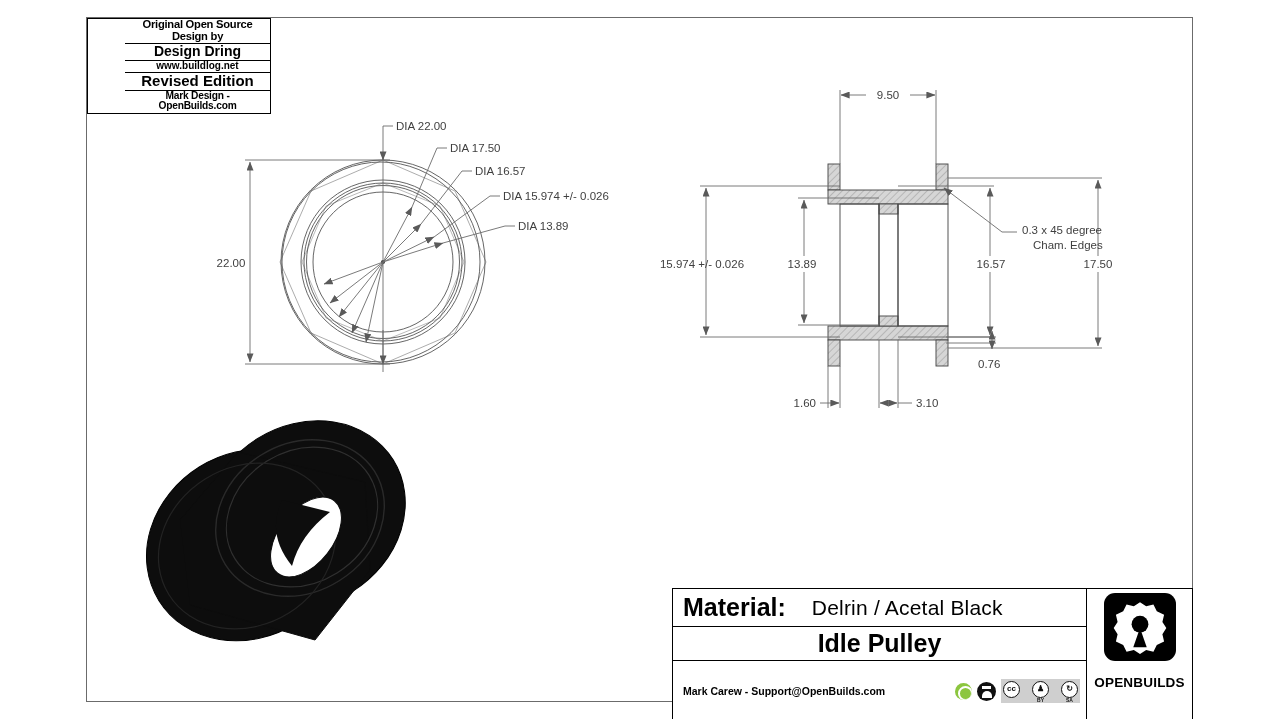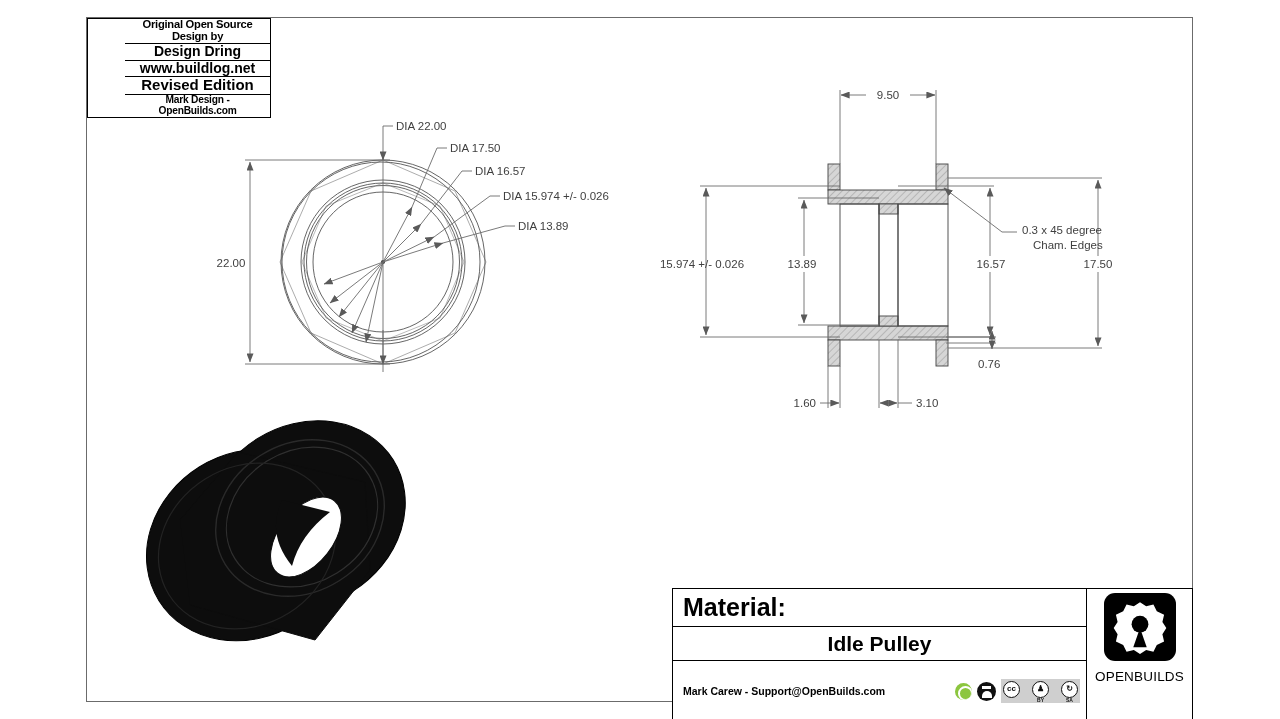--- a/index.html
+++ b/index.html
@@ -12,21 +12,21 @@
        border:1.4px solid #6b6b6b;box-sizing:border-box;background:transparent;}
 
   
   #credits{position:absolute;left:87px;top:18px;width:184px;
        border:1.6px solid #000;box-sizing:border-box;background:#fff;padding-left:37px;}
   #credits .row{border-bottom:1.4px solid #000;text-align:center;
        line-height:1.04;padding:0px 2px 1px 2px;font-weight:bold;color:#000;}
   #credits .row:last-child{border-bottom:none;}
   .c-r1{font-size:11.2px;letter-spacing:-0.25px;}
   .c-r2{font-size:14px;}
-  .c-r3{font-size:14px;}
+  .c-r3{font-size:10px;}
   .c-r4{font-size:15px;}
   .c-r5{font-size:10.2px;letter-spacing:-0.2px;}
 
   
   svg.layer{position:absolute;left:0;top:0;width:1280px;height:719px;overflow:visible;}
   .dimtxt{font-family:"Liberation Sans",sans-serif;font-size:11.5px;fill:#3f3f3f;}
   .ln{stroke:#6b6b6b;stroke-width:0.9;fill:none;}
   .part{stroke:#4a4a4a;stroke-width:0.95;fill:none;}
   .circ{stroke:#555;stroke-width:0.9;fill:none;}
   .arrowF{fill:#5a5a5a;stroke:none;}
@@ -39,21 +39,21 @@
   #tb-logo{width:107px;border:1.6px solid #000;box-sizing:border-box;
        background:#fff;display:flex;flex-direction:column;
        align-items:center;justify-content:flex-start;padding-top:4px;}
   .tb-row{border-bottom:1.4px solid #000;display:flex;align-items:center;
        box-sizing:border-box;}
   .tb-row:last-child{border-bottom:none;}
   #tb-mat{height:38px;padding-left:10px;}
   #tb-mat .lbl{font-size:25px;font-weight:bold;}
   #tb-mat .val{font-size:21px;margin-left:26px;letter-spacing:0.2px;}
   #tb-name{height:34px;justify-content:center;}
-  #tb-name span{font-size:21px;font-weight:bold;}
+  #tb-name span{font-size:25px;font-weight:bold;}
   #tb-foot{flex:1 1 auto;padding-left:10px;justify-content:space-between;padding-right:6px;}
   #tb-foot .contact{font-size:10.5px;font-weight:bold;}
   .badges{display:flex;align-items:center;gap:5px;}
 
   
   .badge-green{width:17px;height:17px;border-radius:50%;
       background:#8cc63f;position:relative;overflow:hidden;}
   .badge-green:after{content:"";position:absolute;left:3px;top:3px;
       width:11px;height:11px;border-radius:50%;border:2px solid #fff;}
   .badge-black{width:19px;height:19px;border-radius:50%;background:#111;
@@ -66,21 +66,21 @@
       align-items:flex-start;}
   .cc-ring{width:15px;height:15px;border-radius:50%;border:1.7px solid #111;
       background:#fff;display:flex;align-items:center;justify-content:center;
       font-size:8px;font-weight:bold;line-height:1;color:#111;}
   .cc-cell{display:flex;flex-direction:column;align-items:center;}
   .cc-cap{font-size:5px;font-weight:bold;color:#111;line-height:1;}
 
   
   .ob-mark{width:72px;height:68px;background:#000;border-radius:11px;
       display:flex;align-items:center;justify-content:center;}
-  .ob-word{font-size:13.5px;font-weight:normal;letter-spacing:0.2px;margin-top:8px;}
+  .ob-word{font-size:13.5px;font-weight:bold;letter-spacing:0.2px;margin-top:14px;}
 </style>
 </head>
 <body>
 
 <div id="page">
 
   <div id="sheet-border"></div>
 
   <div id="credits">
     <div class="row c-r1">Original Open Source Design by</div>
@@ -277,20 +277,21 @@
       <ellipse cx="306" cy="537" rx="46" ry="27" transform="rotate(-52 306 537)" fill="#ffffff" stroke="#0d0d0d" stroke-width="1"></ellipse>
 
       <path d="M282 500 Q266 534 292 566 Q300 535 330 512 Z" fill="#0d0d0d"></path>
     </g>
   </svg>
 
   <div id="titleblock">
     <div id="tb-left">
       <div class="tb-row" id="tb-mat">
         <span class="lbl">Material:</span>
+        <span class="val">Delrin / Acetal  Black</span>
       </div>
       <div class="tb-row" id="tb-name">
         <span>Idle Pulley</span>
       </div>
       <div class="tb-row" id="tb-foot">
         <span class="contact">Mark Carew - Support@OpenBuilds.com</span>
         <span class="badges">
           <span class="badge-green"></span>
           <span class="badge-black"></span>
           <span class="cc-box">

